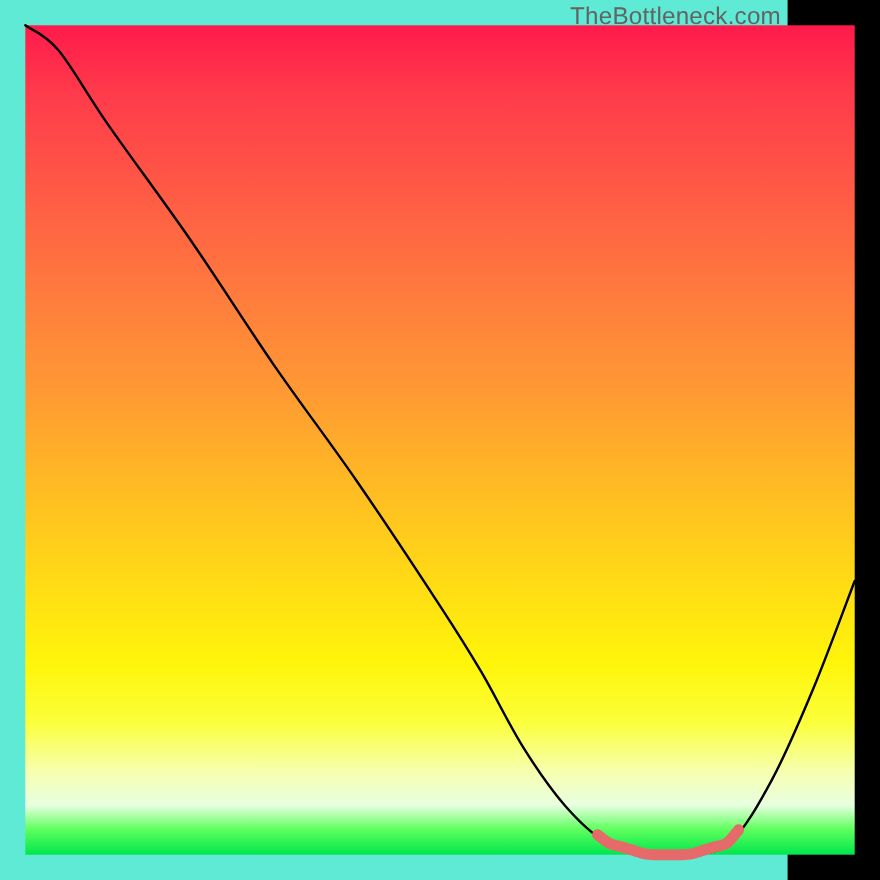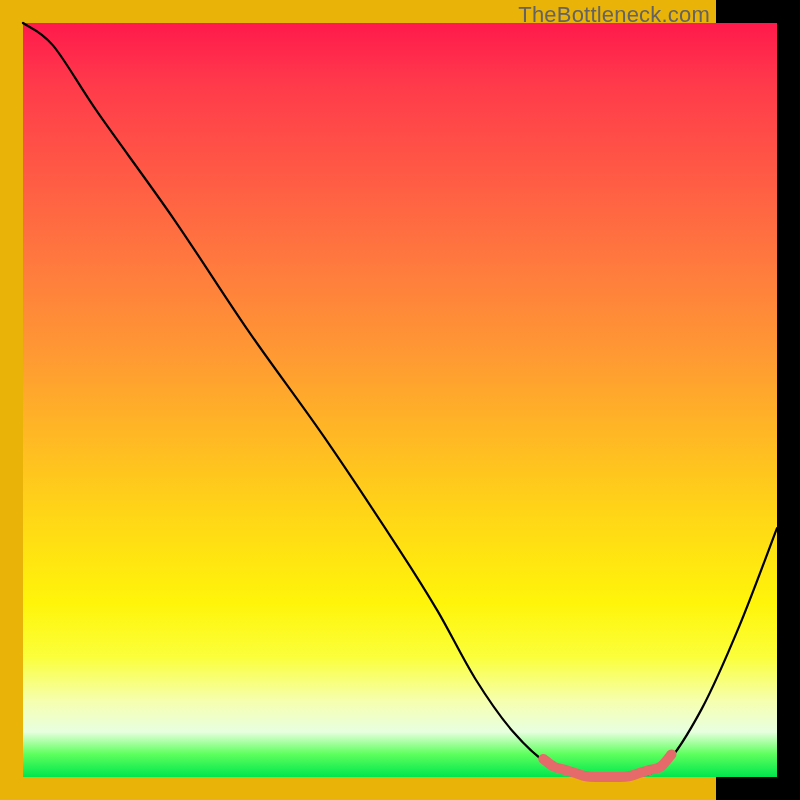--- a/index.html
+++ b/index.html
@@ -8,21 +8,21 @@
     width: 800px;
     height: 800px;
     background: #000;
     overflow: hidden;
     font-family: Arial, Helvetica, sans-serif;
   }
   .frame {
     position: relative;
     width: 716px;
     height: 800px;
-    background: #eab308;
+    background: #5eead4;
   }
   .plot {
     position: absolute;
     left: 23px;
     top: 23px;
     width: 754px;
     height: 754px;
     background: linear-gradient(to bottom,
       #ff1a4b 0%,
       #ff3a4b 8%,

